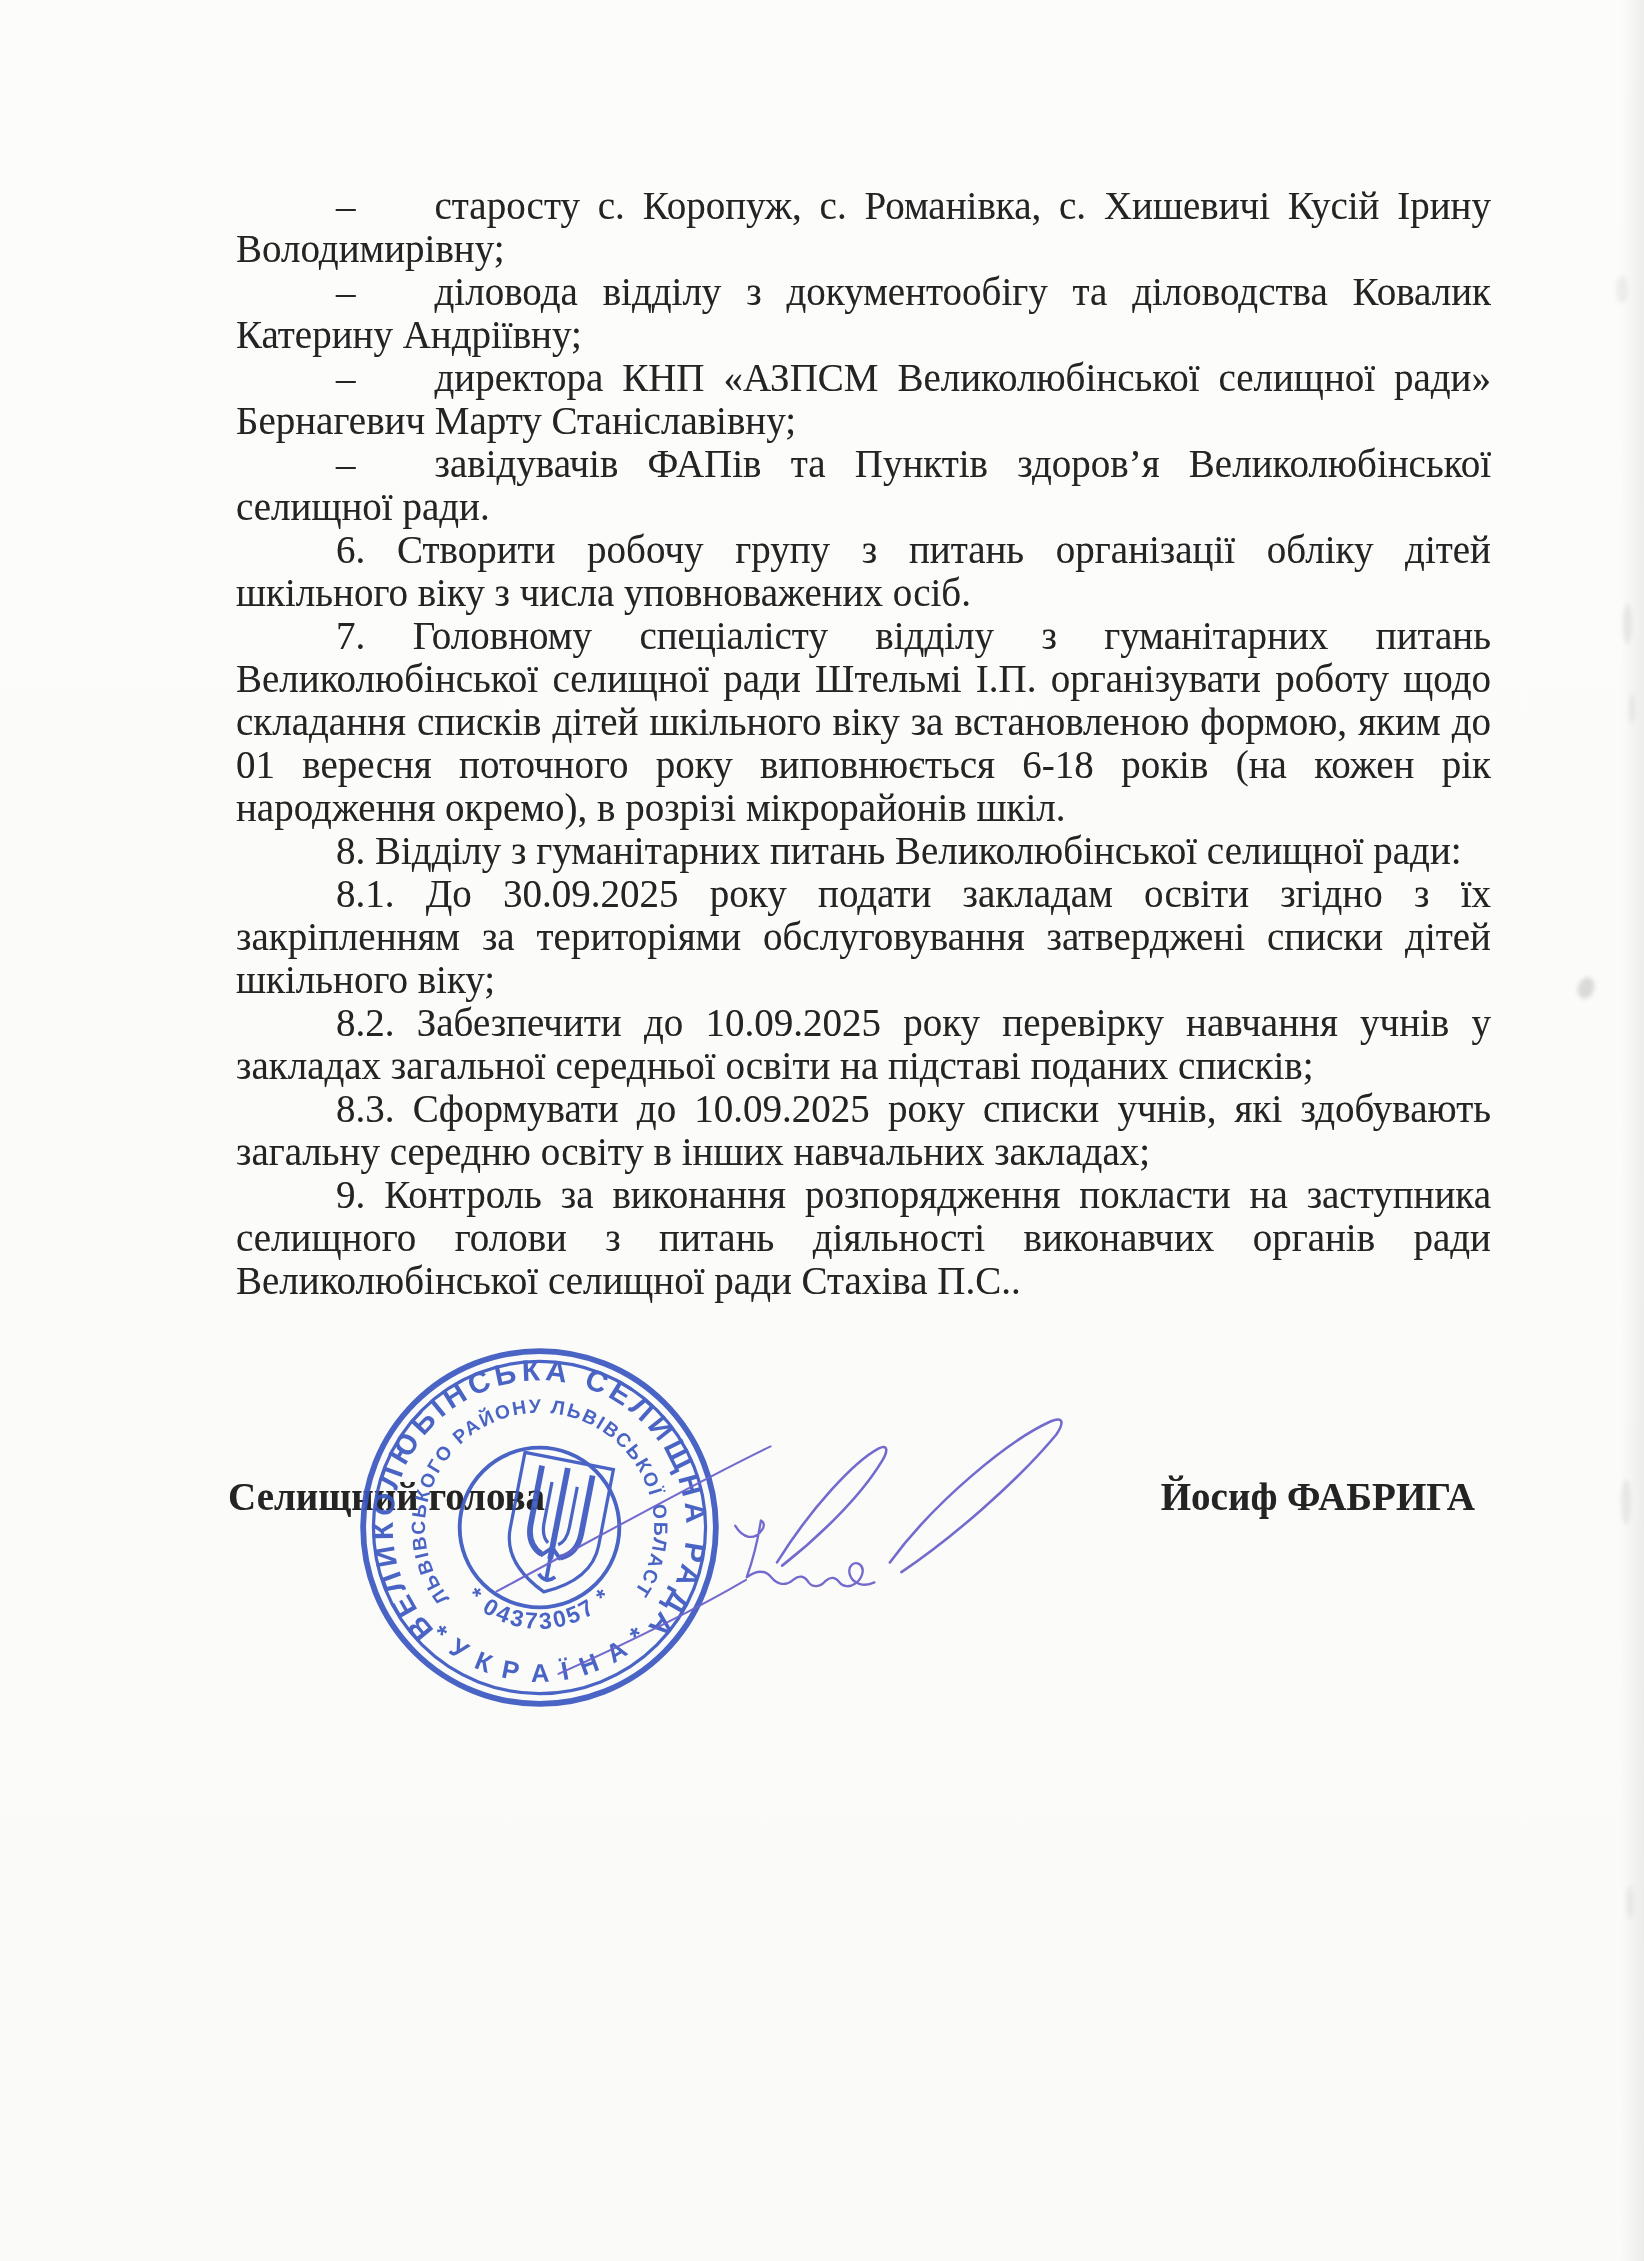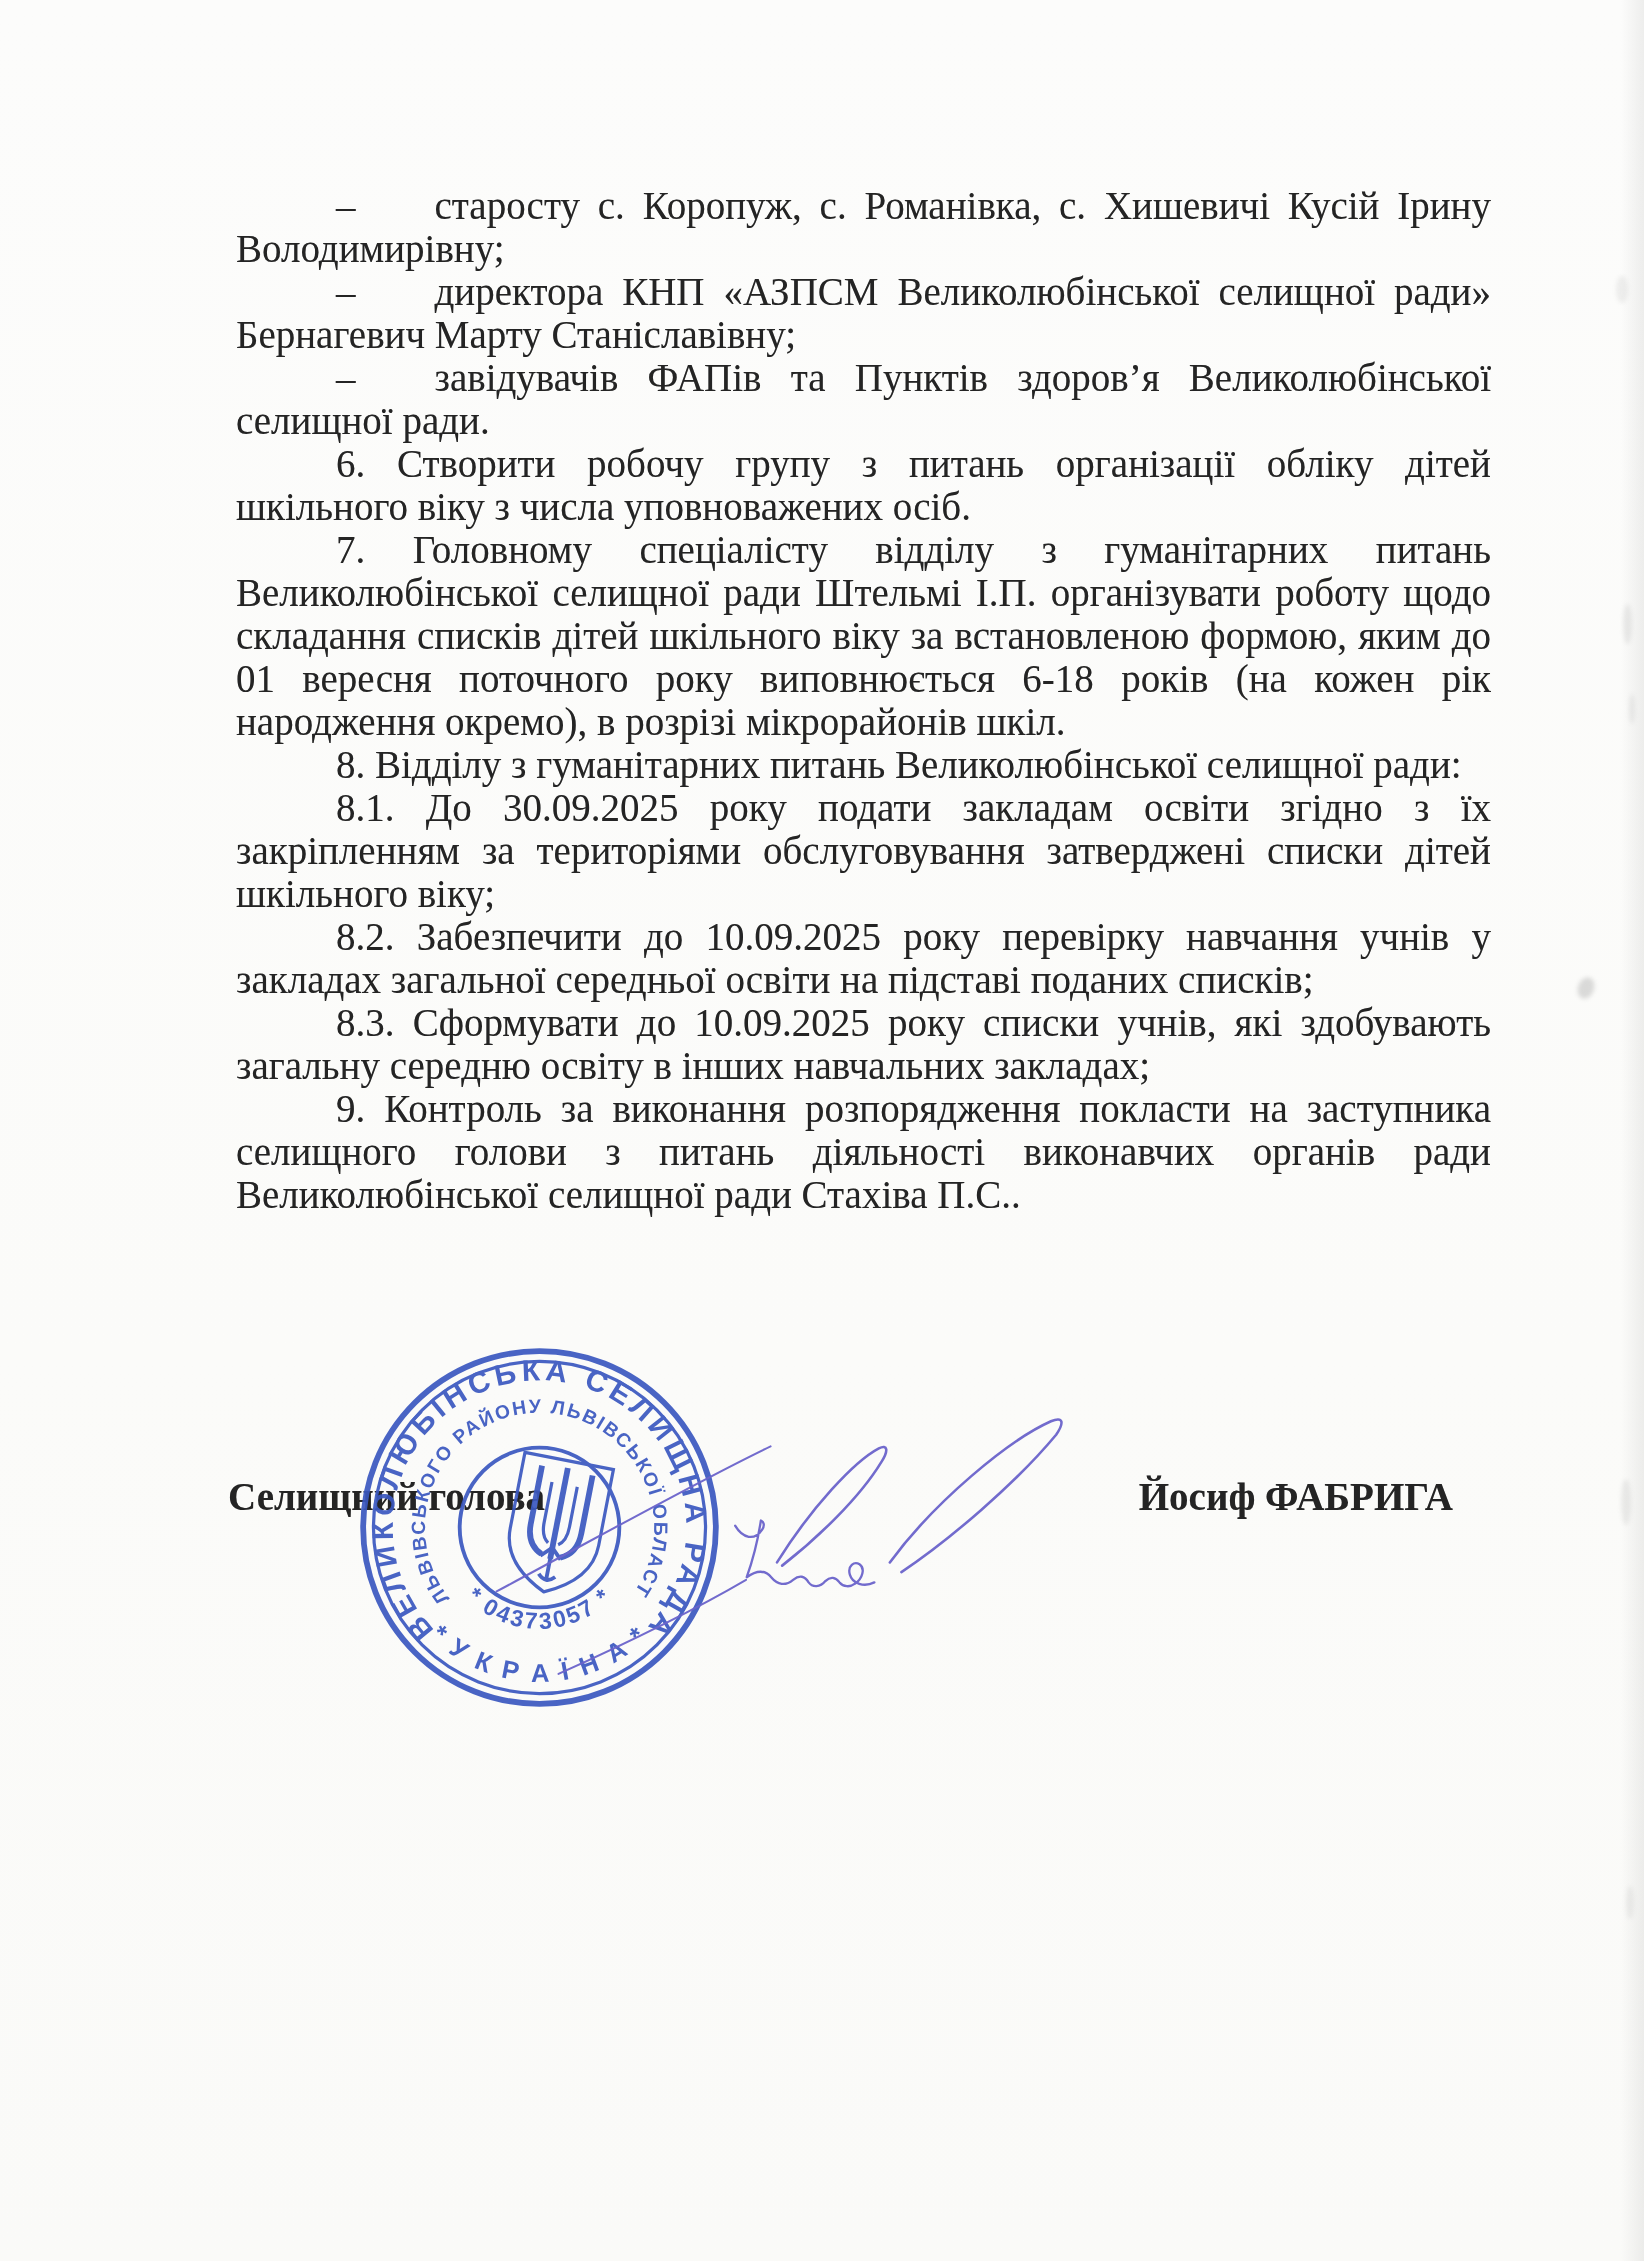--- a/index.html
+++ b/index.html
@@ -16,41 +16,42 @@
     text-shadow:0 0 0.6px rgba(70,70,70,0.35);
   }
   .textblock p{margin:0;text-indent:100px;}
   .tab{display:inline-block;width:79px;}
   .sig-row{
     position:absolute;left:228px;top:1475px;width:1255px;height:45px;
     font-weight:bold;font-size:39px;line-height:43px;color:#242424;
     text-shadow:0 0 0.6px rgba(70,70,70,0.35);
   }
   .sig-title{position:absolute;left:0;top:0;white-space:nowrap;}
-  .sig-name{position:absolute;right:30px;top:0;white-space:nowrap;}
+  .sig-name{position:absolute;right:8px;top:0;white-space:nowrap;}
   .stamp{position:absolute;left:358px;top:1346px;width:363px;height:363px;opacity:0.92;}
   .stamp text{font-family:"Liberation Sans", sans-serif;font-weight:bold;}
   .ink{position:absolute;left:387px;top:1340px;width:722px;height:361px;opacity:0.95;}
   .edge-shade{position:absolute;right:0;top:0;width:23px;height:2261px;
     background:linear-gradient(to left, rgba(110,110,110,0.10), rgba(110,110,110,0));}
   .smudge{position:absolute;background:#8d8d8d;border-radius:50%;filter:blur(1.9px);}
   .sm1{left:1578px;top:977px;width:15.5px;height:22px;opacity:0.30;transform:rotate(20deg);}
   .sm2{left:1623px;top:604px;width:9px;height:40px;opacity:0.16;}
   .sm3{left:1629px;top:694px;width:6.4px;height:30px;opacity:0.14;}
   .sm4{left:1621px;top:1479px;width:10.3px;height:46px;opacity:0.15;}
   .sm5{left:1626px;top:1886px;width:7.7px;height:33px;opacity:0.12;}
   .sm6{left:1616px;top:276px;width:11.6px;height:27px;opacity:0.13;}
 </style>
 </head>
 <body>
 
 <div class="page">
 
   <div class="textblock">
     <p class="dash"><span>–</span><span class="tab"></span><span>старосту с. Коропуж, с. Романівка, с. Хишевичі Кусій Ірину Володимирівну;</span></p>
+    <p class="dash"><span>–</span><span class="tab"></span><span>діловода відділу з документообігу та діловодства Ковалик Катерину Андріївну;</span></p>
     <p class="dash"><span>–</span><span class="tab"></span><span>директора КНП «АЗПСМ Великолюбінської селищної ради» Бернагевич Марту Станіславівну;</span></p>
     <p class="dash"><span>–</span><span class="tab"></span><span>завідувачів ФАПів та Пунктів здоров’я Великолюбінської селищної ради.</span></p>
     <p>6. Створити робочу групу з питань організації обліку дітей шкільного віку з числа уповноважених осіб.</p>
     <p>7. Головному спеціалісту відділу з гуманітарних питань Великолюбінської селищної ради Штельмі І.П. організувати роботу щодо складання списків дітей шкільного віку за встановленою формою, яким до 01 вересня поточного року виповнюється 6-18 років (на кожен рік народження окремо), в розрізі мікрорайонів шкіл.</p>
     <p>8. Відділу з гуманітарних питань Великолюбінської селищної ради:</p>
     <p>8.1. До 30.09.2025 року подати закладам освіти згідно з їх закріпленням за територіями обслуговування затверджені списки дітей шкільного віку;</p>
     <p>8.2. Забезпечити до 10.09.2025 року перевірку навчання учнів у закладах загальної середньої освіти на підставі поданих списків;</p>
     <p>8.3. Сформувати до 10.09.2025 року списки учнів, які здобувають загальну середню освіту в інших навчальних закладах;</p>
     <p>9. Контроль за виконання розпорядження покласти на заступника селищного голови з питань діяльності виконавчих органів ради Великолюбінської селищної ради Стахіва П.С..</p>
   </div>

